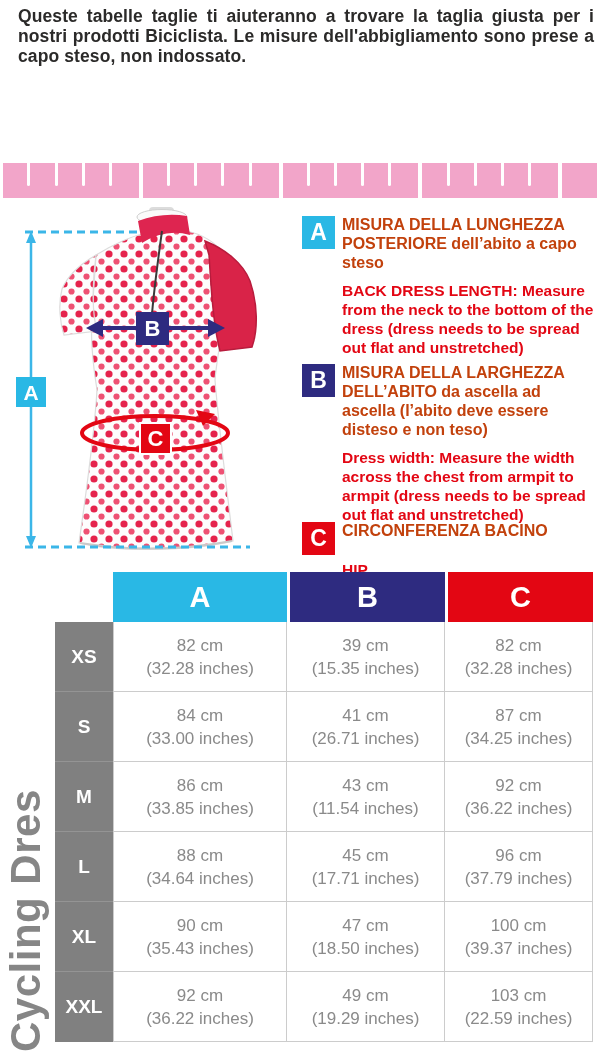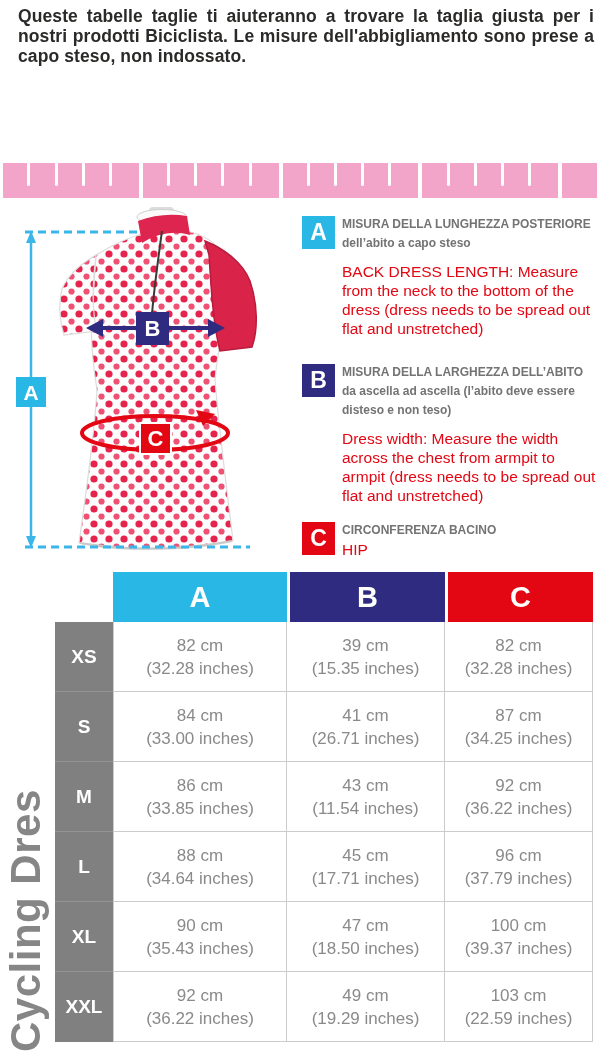--- a/index.html
+++ b/index.html
@@ -24,23 +24,23 @@
   
   .diagram { position:absolute; left:0; top:205px; width:300px; height:360px; }
 
   
   .legend { position:absolute; left:302px; top:213px; width:294px; height:360px; }
   .legend-item { position:absolute; left:0; padding-left:40px; width:294px; }
   .legend-item.item-a { top:2px; } .legend-item.item-b { top:150px; } .legend-item.item-c { top:308px; }
   .legend-badge { position:absolute; left:0; top:1px; width:33px; height:33px; display:flex;
                   align-items:center; justify-content:center; color:#fff; font-size:23px; font-weight:bold; }
   .badge-a { background:#29b8e5; } .badge-b { background:#2e2b80; } .badge-c { background:#e30613; }
-  .legend-title { font-size:12px; font-weight:bold; color:#737373; line-height:19px; }
-  .legend-desc  { font-size:15.5px; font-weight:normal; color:#e30613; line-height:19px; margin-top:9px; }
-  .item-c .legend-desc { margin-top:0; }
+  .legend-title { font-size:16px; font-weight:bold; color:#c2410c; line-height:19px; }
+  .legend-desc  { font-size:15.5px; font-weight:bold; color:#e30613; line-height:19px; margin-top:9px; }
+  .item-c .legend-desc { margin-top:20px; }
 
   
   .size-table { position:absolute; left:55px; top:572px; display:grid;
                 grid-template-columns:58px 174px 158px 148px;
                 grid-template-rows:50px repeat(6,70px); }
   .th { display:flex; align-items:center; justify-content:center; color:#fff;
         font-size:29px; font-weight:bold; }
   .th-empty { background:transparent; }
   .th-a { background:#29b8e5; } .th-b { background:#2e2b80; border-left:3px solid #fff; }
   .th-c { background:#e30613; border-left:3px solid #fff; }

